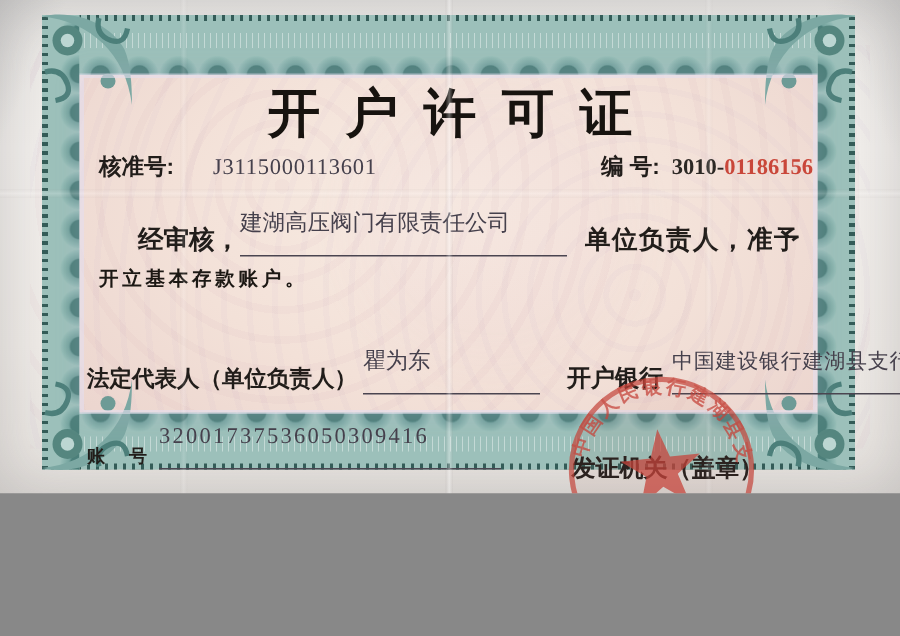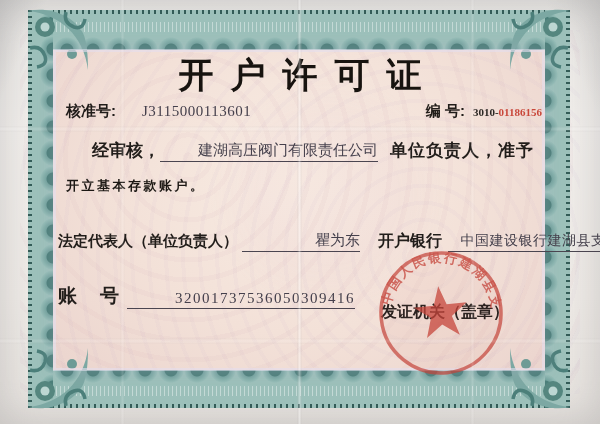--- a/index.html
+++ b/index.html
@@ -1,17 +1,17 @@
 <!DOCTYPE html>
 <html><head>
 <meta charset="utf-8">
 <style>
   html,body{margin:0;padding:0;background:#888;}
   .page{
-    position:relative;width:600px;height:424px;overflow:hidden;
+    position:relative;width:600px;height:329px;overflow:hidden;
     font-family:"Liberation Sans",sans-serif;
     background:
       linear-gradient(115deg, rgba(120,120,125,.18) 0%, rgba(255,255,255,0) 6%),
       linear-gradient(245deg, rgba(120,120,125,.15) 0%, rgba(255,255,255,0) 7%),
       linear-gradient(180deg,#e9e7e4 0%,#f2efec 30%,#efebe7 70%,#e6e2de 100%);
     box-shadow:inset 0 0 40px rgba(90,90,95,.25);
   }
   
   .crease{position:absolute;pointer-events:none;}
   .crease.v{top:0;height:100%;width:5px;background:linear-gradient(90deg,rgba(70,60,60,.06),rgba(255,255,255,.35),rgba(70,60,60,.05));}
@@ -78,41 +78,41 @@
   .inner-edge{position:absolute;left:56px;top:52px;right:58px;bottom:56px;
     box-shadow:0 0 0 3px rgba(233,228,242,.55), 0 0 14px 4px rgba(186,176,206,.22);pointer-events:none;}
 
   
   .t{position:absolute;white-space:nowrap;color:#1d1a18;}
   .title{left:0;width:100%;top:52px;text-align:center;
     font-family:"Liberation Serif","DejaVu Serif",serif;font-weight:bold;
     font-size:35px;letter-spacing:17px;color:#17130f;text-indent:17px;}
   .label{font-weight:bold;font-size:15px;color:#211d1a;}
   .printed{font-family:"Liberation Serif","DejaVu Serif",serif;color:#45404c;}
-  .fill{display:inline-block;border-bottom:1.6px solid #4a4550;text-align:right;vertical-align:bottom;padding-bottom:1px;}
+  .fill{display:inline-block;border-bottom:1.6px solid #4a4550;text-align:left;vertical-align:bottom;padding-bottom:12px;}
 
   .row-approval{left:66px;top:102px;text-align:center;}
   .row-approval .printed{font-size:15px;margin-left:26px;letter-spacing:.5px;}
   .row-serial{right:58px;top:102px;}
-  .row-serial .printed{font-size:11px;font-weight:bold;color:#2c2824;margin-left:8px;}
+  .row-serial .printed{font-size:15px;font-weight:bold;color:#2c2824;margin-left:8px;}
   .serial-red{color:#c9473a;font-weight:bold;}
 
   .row-audit{left:92px;top:139px;font-size:17px;}
   .row-audit .label{font-size:17px;}
   .row-audit .fill{width:218px;font-size:15px;}
   .row-audit .suffix{margin-left:12px;letter-spacing:1px;}
   .row-line2{left:66px;top:177px;font-size:13px;font-weight:bold;letter-spacing:2.5px;color:#1c1814;}
 
   .row-rep{left:58px;top:231px;}
   .row-rep .fill{width:118px;font-size:15px;margin-left:4px;}
   .row-rep .bank-label{margin-left:18px;font-size:16px;}
   .row-rep .fill.bank{width:172px;font-size:14px;margin-left:6px;letter-spacing:.5px;}
 
   .row-account{left:58px;top:283px;}
-  .row-account .label{font-size:19px;letter-spacing:2px;}
+  .row-account .label{font-size:12px;letter-spacing:2px;}
   .row-account .fill{width:228px;font-size:15px;letter-spacing:1.5px;margin-left:6px;}
 
   .issuer-label{left:381px;top:302px;font-size:16px;font-weight:bold;color:#262220;}
   .issuer-date{left:384px;top:325px;font-family:"Liberation Serif","DejaVu Serif",serif;
     font-size:16px;color:#3d3742;font-weight:bold;}
   .issuer-date .faint{opacity:.35;font-size:13px;}
   .issuer-date .gap{display:inline-block;width:10px;}
 
   .seal{position:absolute;left:376px;top:248px;width:130px;height:130px;
     transform:rotate(-6deg);opacity:.88;pointer-events:none;}

